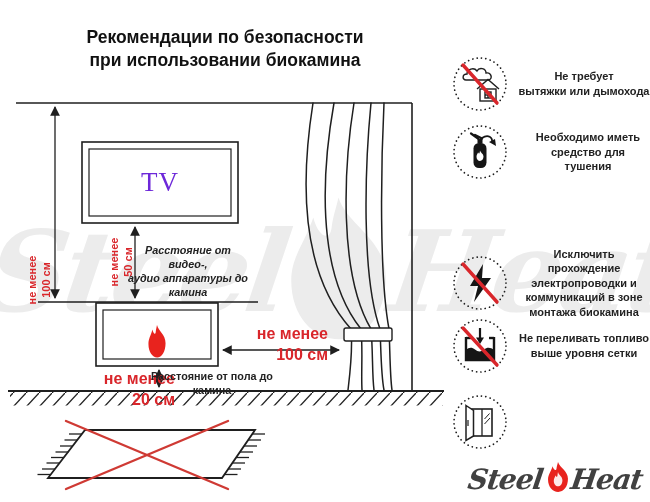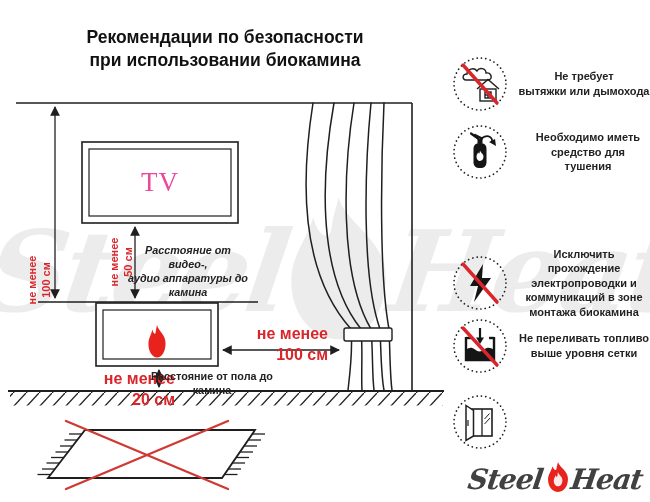--- a/index.html
+++ b/index.html
@@ -16,21 +16,21 @@
          font-size:17.5px;font-weight:bold;color:#111;line-height:1.34;}
   
   #diagram-svg{position:absolute;left:0;top:85px;z-index:1;}
   
   .ovl{position:absolute;z-index:2;}
   .dim-v{color:#d9262b;font-size:11px;font-weight:bold;line-height:1.3;text-align:center;
           transform:translate(-50%,-50%) rotate(-90deg);white-space:pre-line;}
   .dim-h{color:#d9262b;font-size:16px;font-weight:bold;line-height:1.3;text-align:right;white-space:pre-line;}
   .note{color:#222;font-size:10.8px;font-weight:bold;line-height:1.3;text-align:center;white-space:pre-line;}
   #tv-label{left:82px;top:142px;width:156px;height:81px;display:flex;align-items:center;justify-content:center;
-            font-family:"Liberation Serif","DejaVu Serif",serif;font-size:27px;color:#ec4899;letter-spacing:1px;}
+            font-family:"Liberation Serif","DejaVu Serif",serif;font-size:27px;color:#6d28d9;letter-spacing:1px;}
   
   .rule-row{position:absolute;left:452px;width:198px;height:70px;display:flex;align-items:center;z-index:2;}
   .rule-icon{flex:0 0 56px;width:56px;height:56px;}
   .rule-text{margin-left:10px;width:152px;text-align:center;color:#222;
              font-size:11px;font-weight:bold;line-height:1.32;white-space:pre-line;}
   
   #logo{position:absolute;right:8px;bottom:5px;display:flex;align-items:center;z-index:2;}
   .logo-word{font-family:"DejaVu Serif","Liberation Serif",serif;font-style:italic;font-weight:bold;
              font-size:28px;color:#414141;letter-spacing:-1px;transform:skewX(-8deg);}
   .logo-flame{margin:0 1px 4px 3px;}

